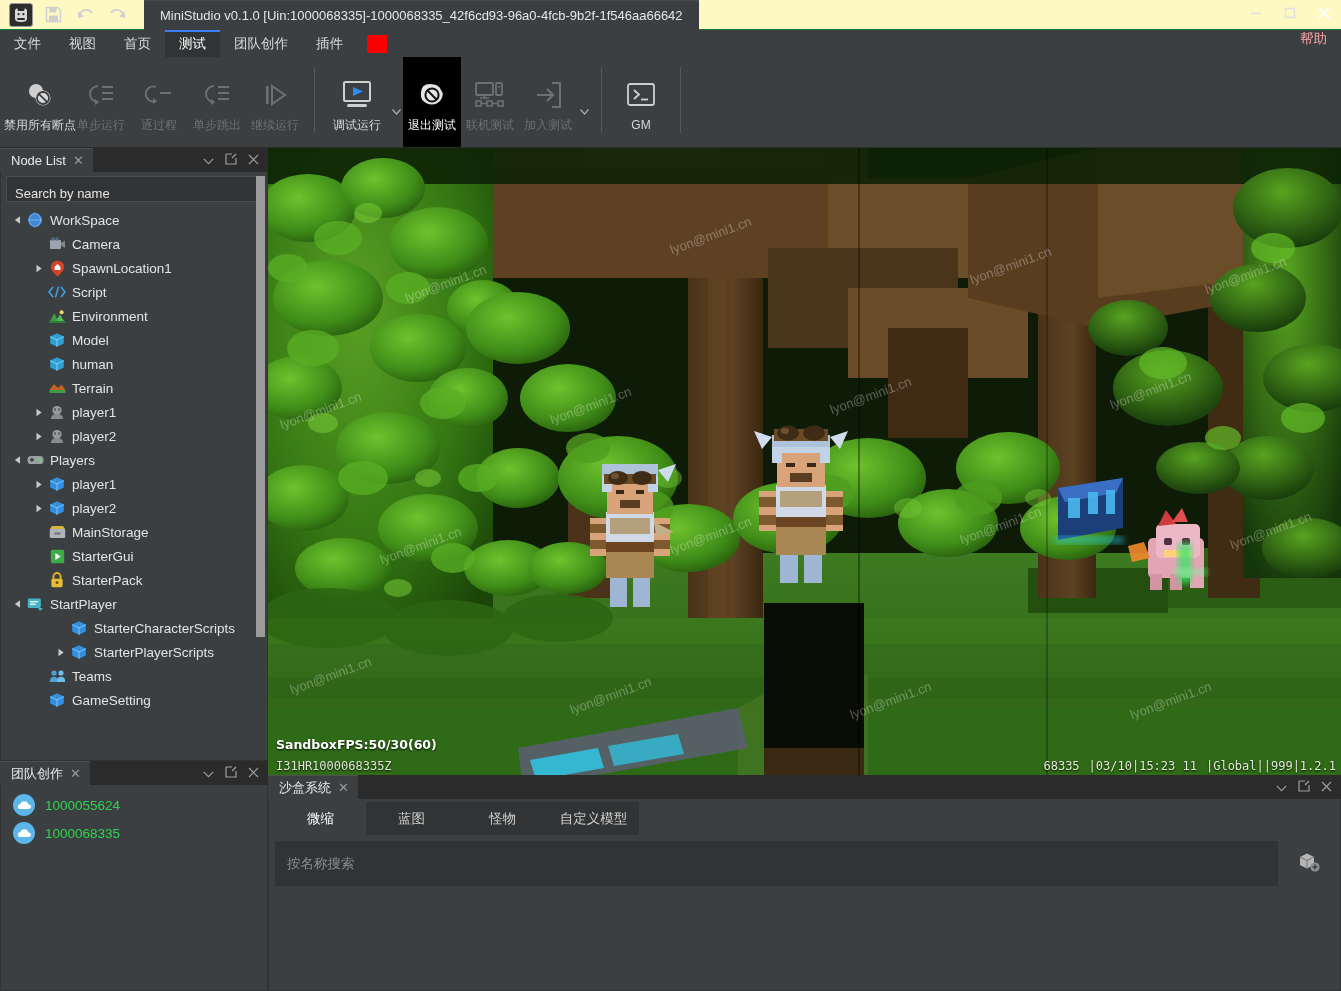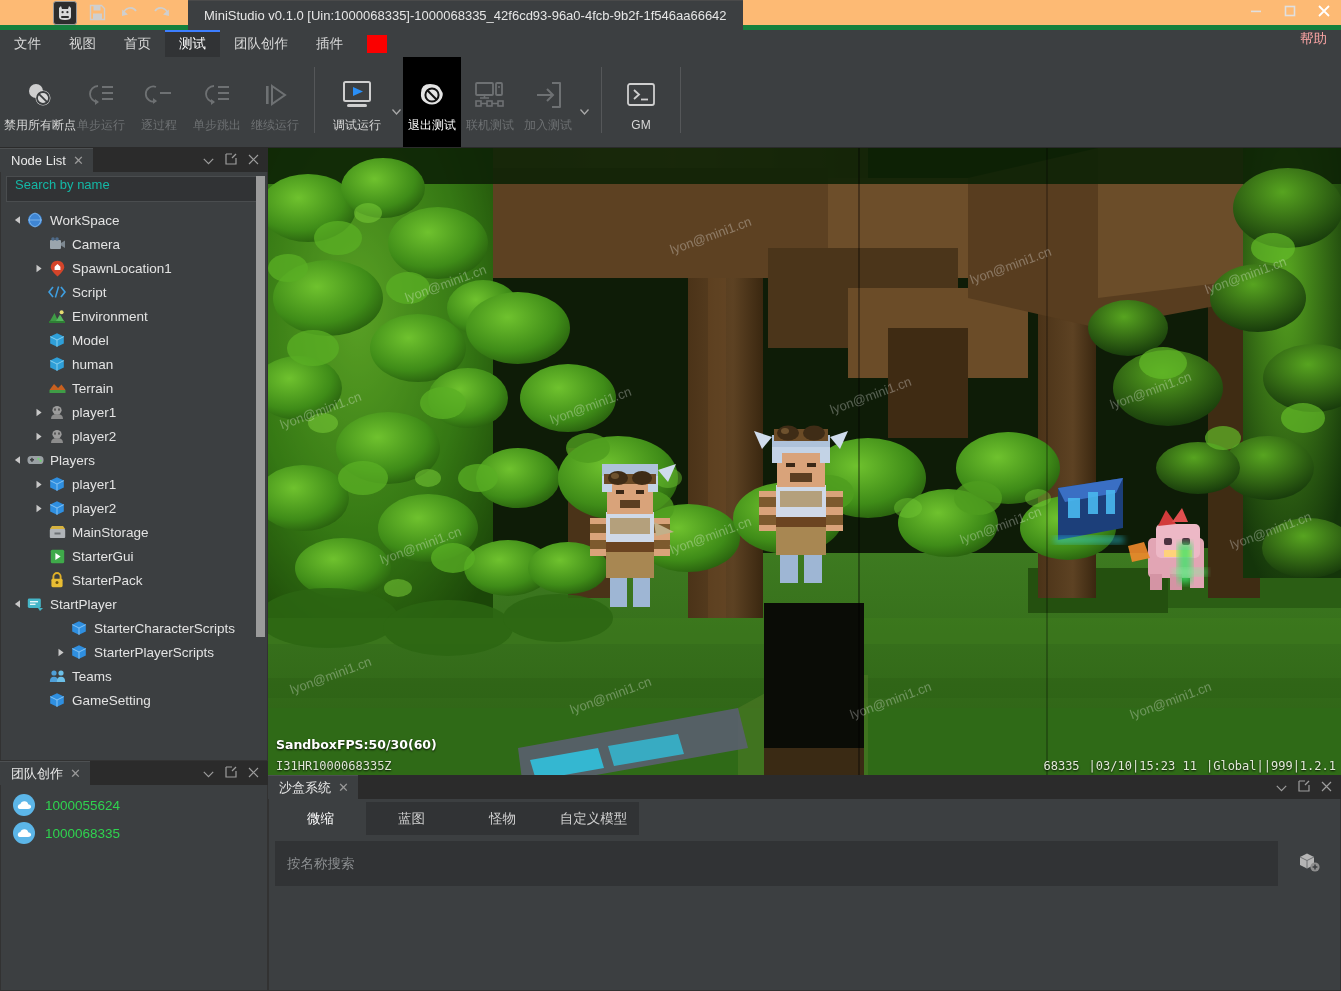--- a/index.html
+++ b/index.html
@@ -8,22 +8,22 @@
     background: #2b2b2b;
     font-family: "Liberation Sans", "DejaVu Sans", sans-serif;
     overflow: hidden;
     color: #d6d6d6;
     -webkit-font-smoothing: antialiased;
   }
   #app { position: relative; width: 1341px; height: 991px; display: flex; flex-direction: column; }
 
   
   .titlebar {
-    height: 30px; background: #fdba74; display: flex; align-items: stretch;
-    border-bottom: 5px solid #15803d; flex: 0 0 30px; padding-left: 44px;
+    height: 30px; background: #fef9c3; display: flex; align-items: stretch;
+    border-bottom: 1px solid #15803d; flex: 0 0 30px;
   }
   .tb-icons { display: flex; align-items: center; gap: 2px; padding: 0 6px; }
   .tb-btn {
     width: 30px; height: 26px; display: flex; align-items: center; justify-content: center;
     color: #cfcfcf;
   }
   .tb-btn svg { display: block; }
   .app-logo {
     width: 24px; height: 24px; border: 1px solid #9a9a9a; border-radius: 3px;
     display: flex; align-items: center; justify-content: center; background: #2d2d2d;
@@ -95,21 +95,21 @@
   .panel-tab .tab-x { color: #9a9a9a; font-size: 13px; line-height: 1; }
   .panel-head-spacer { flex: 1 1 auto; }
   .panel-actions { display: flex; align-items: center; gap: 11px; padding: 0 9px; color: #9d9d9d; }
   .panel-body {
     flex: 1 1 auto; background: #3c3f41; border: 1px solid #323232; border-top: none;
     min-height: 0; display: flex; flex-direction: column; position: relative;
   }
 
   .search-box {
     margin: 4px 5px 4px 5px; height: 26px; background: #313335; border: 1px solid #4a4d4f;
-    display: flex; align-items: flex-start; padding: 0 8px; font-size: 13px; color: #14b8a6;
+    display: flex; align-items: flex-end; padding: 0 8px; font-size: 13px; color: #e5e5e5;
     flex: 0 0 26px;
   }
 
   .tree {
     flex: 1 1 auto; overflow: hidden; position: relative; padding-top: 2px;
     font-size: 13.5px;
   }
   .tree-row {
     height: 24px; display: flex; align-items: center; color: #e3e3e3; white-space: nowrap;
     padding-right: 14px;

